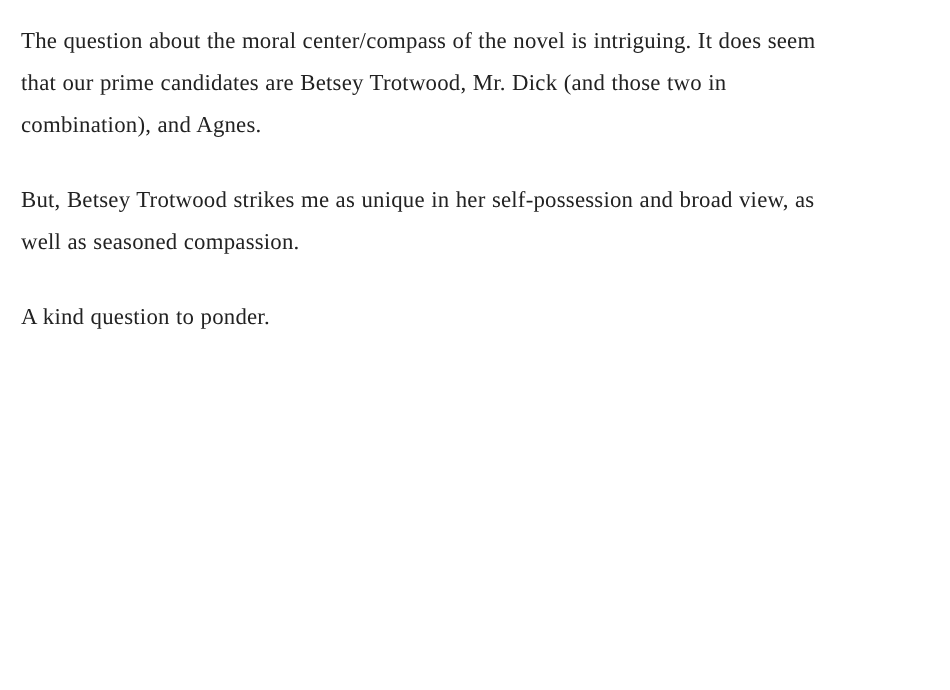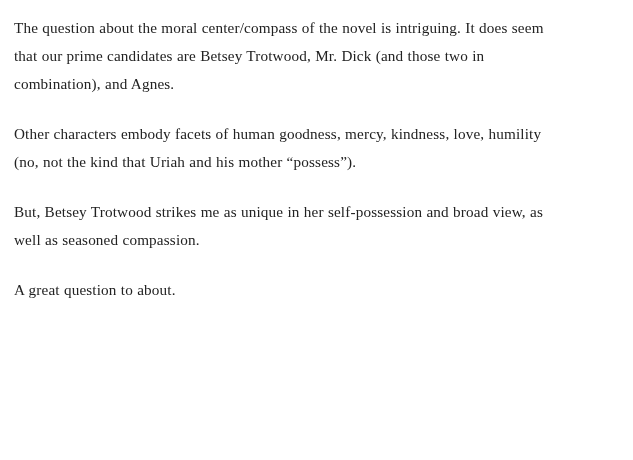--- a/index.html
+++ b/index.html
@@ -32,16 +32,15 @@
   }
   .paragraph:last-child {
     margin-bottom: 0;
   }
 </style>
 </head>
 <body>
 
 <div class="document">
   <p class="paragraph">The question about the moral center/compass of the novel is intriguing. It does seem that our prime candidates are Betsey Trotwood, Mr. Dick (and those two in combination), and Agnes.</p>
-  <p class="paragraph">Other characters embody facets of human goodness, mercy, kindness, love, humility (no, not the kind that Uriah and his mother “possess”).</p>
   <p class="paragraph">But, Betsey Trotwood strikes me as unique in her self-possession and broad view, as well as seasoned compassion.</p>
-  <p class="paragraph">A great question to about.</p>
+  <p class="paragraph">A kind question to ponder.</p>
 </div>
 
 </body></html>

